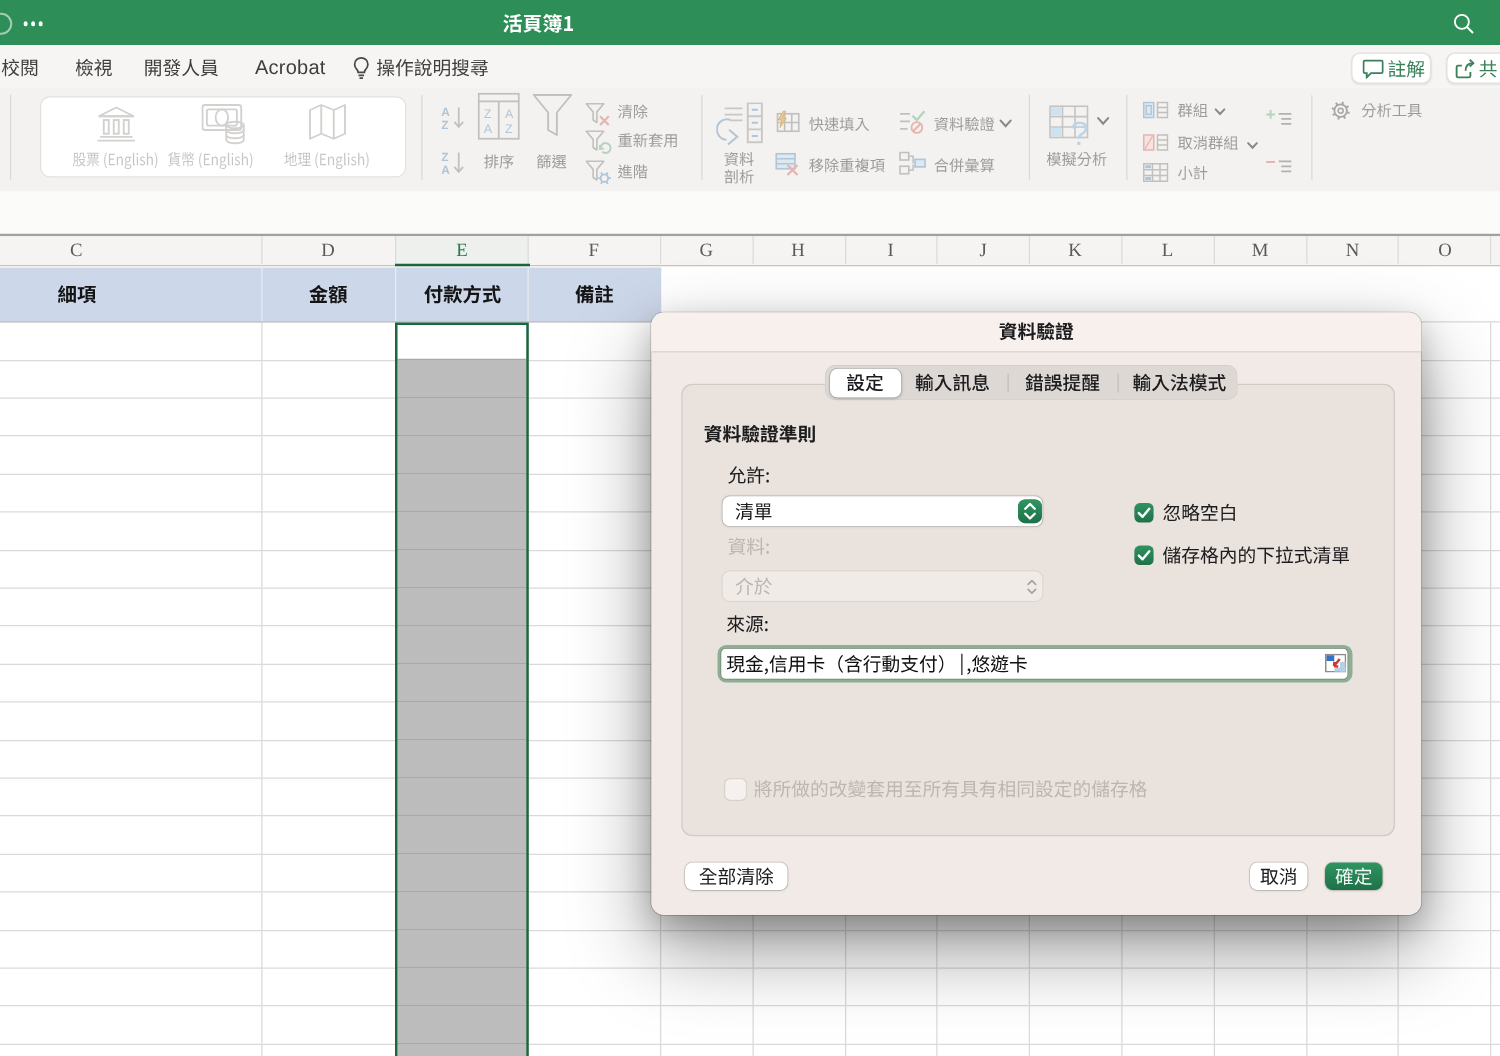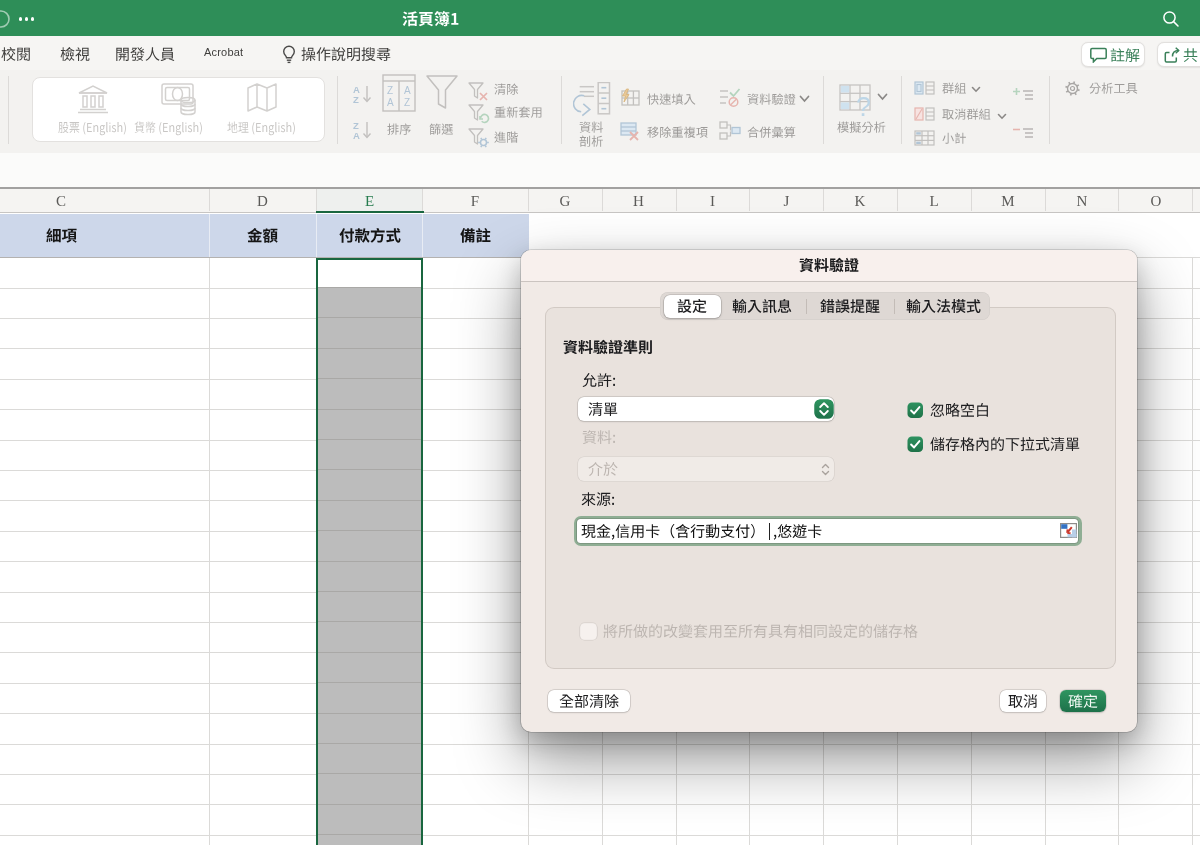--- a/index.html
+++ b/index.html
@@ -109,21 +109,21 @@
 <div class="abs" style="left:0;top:36px;width:1200px;height:34px;background:#f6f5f3"></div>
 <svg width="32" height="21.0" viewBox="0 -15.75 32 21.00" style="position:absolute;left:1.0px;top:44.05px;overflow:visible">
       <path d="M8.0 -9.0C7.5 -7.9 6.5 -6.6 5.5 -5.8C5.8 -5.7 6.1 -5.4 6.3 -5.1C7.3 -6.0 8.3 -7.3 9.0 -8.5ZM10.8 -8.4C11.8 -7.5 12.9 -6.1 13.4 -5.2L14.2 -5.9C13.7 -6.8 12.6 -8.1 11.6 -9.0ZM8.6 -12.3C9.1 -11.7 9.6 -10.9 9.8 -10.4H6.0V-9.3H14.2V-10.4H9.9L10.8 -10.8C10.6 -11.4 10.1 -12.1 9.6 -12.7ZM11.4 -6.3C11.1 -5.1 10.6 -4.0 9.9 -3.1C9.2 -4.0 8.6 -5.1 8.2 -6.3L7.2 -6.0C7.7 -4.6 8.4 -3.3 9.2 -2.2C8.2 -1.2 6.9 -0.3 5.4 0.4C5.7 0.6 6.0 1.0 6.1 1.2C7.6 0.5 8.9 -0.3 9.9 -1.4C11.0 -0.3 12.2 0.6 13.7 1.1C13.9 0.8 14.2 0.3 14.5 0.1C13.0 -0.4 11.7 -1.2 10.7 -2.3C11.5 -3.3 12.1 -4.6 12.5 -6.0ZM2.9 -12.6V-9.4H0.9V-8.4H2.7C2.3 -6.3 1.4 -3.9 0.4 -2.6C0.6 -2.4 0.9 -1.9 1.0 -1.6C1.7 -2.6 2.4 -4.3 2.9 -6.1V1.2H3.9V-6.3C4.3 -5.5 4.8 -4.5 5.0 -4.0L5.7 -4.8C5.4 -5.3 4.3 -7.3 3.9 -7.8V-8.4H5.6V-9.4H3.9V-12.6Z M20.5 -4.6H24.2V-3.2H20.5ZM22.9 -6.9C24.1 -6.2 25.4 -5.2 26.1 -4.5L26.8 -5.1C26.1 -5.7 24.7 -6.7 23.6 -7.4ZM28.2 -12.0H23.1V-7.8H27.7V-0.2C27.7 -0.0 27.6 0.0 27.4 0.0C27.3 0.0 26.8 0.0 26.2 0.0C26.3 -0.2 26.4 -0.6 26.4 -1.2C26.2 -1.2 25.8 -1.3 25.6 -1.5C25.6 -0.5 25.5 -0.4 25.2 -0.4C25.0 -0.4 24.3 -0.4 24.2 -0.4C23.9 -0.4 23.8 -0.4 23.8 -0.7V-2.5H25.2V-5.3H19.9C20.6 -5.9 21.3 -6.5 21.8 -7.1L20.9 -7.4C20.3 -6.6 19.1 -5.7 17.9 -5.2C18.1 -5.0 18.4 -4.8 18.6 -4.6C18.9 -4.8 19.3 -5.0 19.6 -5.2V-2.5H20.7C20.5 -1.3 19.8 -0.5 18.1 -0.1C18.3 0.0 18.6 0.4 18.7 0.7C20.7 0.1 21.4 -0.9 21.6 -2.5H22.9V-0.7C22.9 0.2 23.1 0.4 24.0 0.4C24.2 0.4 25.2 0.4 25.4 0.4C25.7 0.4 25.9 0.4 26.1 0.2C26.2 0.5 26.3 0.8 26.3 1.1C27.2 1.1 27.9 1.0 28.3 0.9C28.6 0.7 28.8 0.4 28.8 -0.3V-12.0ZM20.7 -9.5V-8.5H17.3V-9.5ZM20.7 -10.3H17.3V-11.2H20.7ZM27.7 -9.5V-8.5H24.2V-9.5ZM27.7 -10.3H24.2V-11.2H27.7ZM16.3 -12.0V1.2H17.3V-7.8H21.8V-12.0Z" fill="#3f3e3c"></path>
     </svg>
 <svg width="32" height="21.0" viewBox="0 -15.75 32 21.00" style="position:absolute;left:60.0px;top:44.05px;overflow:visible">
       <path d="M6.6 -6.4H8.2V-4.4H6.6ZM5.7 -7.2V-3.6H9.1V-7.2ZM10.9 -6.4H12.5V-4.4H10.9ZM10.0 -7.2V-3.6H13.5V-7.2ZM9.2 -12.7C8.3 -11.3 6.7 -9.9 5.0 -8.9V-9.7H3.6V-12.6H2.7V-9.7H0.9V-8.7H2.5C2.1 -6.7 1.3 -4.4 0.6 -3.1C0.7 -2.9 1.0 -2.4 1.1 -2.0C1.7 -3.0 2.2 -4.6 2.7 -6.3V1.2H3.6V-6.4C4.0 -5.7 4.4 -4.8 4.6 -4.3L5.1 -5.2C4.9 -5.6 4.0 -7.1 3.6 -7.7V-8.7H5.0V-8.8C5.2 -8.7 5.5 -8.3 5.6 -8.1C6.2 -8.4 6.7 -8.8 7.2 -9.2V-8.3H11.8V-9.2H7.3C8.1 -9.8 8.8 -10.4 9.4 -11.1C10.6 -10.0 12.4 -8.9 14.0 -8.2C14.1 -8.5 14.3 -9.0 14.5 -9.2C13.0 -9.8 11.1 -10.8 9.9 -11.8L10.3 -12.3ZM7.0 -3.2C6.5 -1.6 5.5 -0.3 4.1 0.5C4.3 0.7 4.7 1.1 4.9 1.2C5.7 0.6 6.5 -0.2 7.1 -1.1C7.7 -0.7 8.3 -0.2 8.7 0.1L9.3 -0.6C8.9 -1.0 8.2 -1.5 7.6 -1.9C7.7 -2.3 7.9 -2.6 8.0 -3.0ZM11.2 -3.3C10.8 -1.6 10.0 -0.3 8.8 0.5C9.0 0.6 9.4 1.0 9.6 1.2C10.3 0.6 10.9 -0.1 11.4 -0.9C12.3 -0.3 13.2 0.4 13.7 1.0L14.4 0.2C13.9 -0.4 12.8 -1.2 11.8 -1.8C12.0 -2.2 12.1 -2.6 12.2 -3.1Z M23.1 -8.6H27.5V-7.1H23.1ZM23.1 -6.2H27.5V-4.7H23.1ZM23.1 -11.0H27.5V-9.5H23.1ZM17.4 -12.0C17.9 -11.4 18.5 -10.6 18.8 -10.1L19.6 -10.7C19.4 -11.2 18.8 -12.0 18.2 -12.6ZM22.1 -11.9V-3.8H23.4C23.2 -1.7 22.7 -0.3 20.3 0.4C20.5 0.6 20.8 1.0 20.9 1.2C23.5 0.3 24.2 -1.3 24.5 -3.8H25.8V-0.3C25.8 0.8 26.0 1.1 27.0 1.1C27.2 1.1 28.1 1.1 28.3 1.1C29.1 1.1 29.4 0.6 29.5 -1.3C29.2 -1.4 28.8 -1.5 28.6 -1.7C28.5 -0.1 28.5 0.1 28.2 0.1C28.0 0.1 27.3 0.1 27.2 0.1C26.9 0.1 26.8 0.1 26.8 -0.3V-3.8H28.6V-11.9ZM15.8 -10.0V-9.0H19.8C18.8 -7.1 17.1 -5.3 15.4 -4.3C15.6 -4.1 15.8 -3.5 15.9 -3.2C16.6 -3.7 17.3 -4.3 18.0 -5.0V1.2H19.1V-5.3C19.7 -4.6 20.3 -3.8 20.7 -3.4L21.4 -4.3C21.0 -4.7 19.9 -5.9 19.3 -6.4C20.1 -7.4 20.7 -8.5 21.2 -9.6L20.6 -10.1L20.4 -10.0Z" fill="#3f3e3c"></path>
     </svg>
 <svg width="62" height="21.0" viewBox="0 -15.75 62 21.00" style="position:absolute;left:115.0px;top:44.05px;overflow:visible">
       <path d="M8.5 -5.0V-3.4H6.4V-5.0ZM3.5 -3.4V-2.4H5.4C5.3 -1.6 4.8 -0.3 3.6 0.4C3.8 0.6 4.2 0.9 4.3 1.1C5.8 0.2 6.3 -1.4 6.4 -2.4H8.5V0.9H9.5V-2.4H11.5V-3.4H9.5V-5.0H11.2V-6.0H3.8V-5.0H5.4V-3.4ZM5.7 -9.1V-7.8H2.4V-9.1ZM5.7 -9.9H2.4V-11.1H5.7ZM12.6 -9.1V-7.8H9.2V-9.1ZM12.6 -9.9H9.2V-11.1H12.6ZM13.2 -12.0H8.1V-6.9H12.6V-0.3C12.6 -0.0 12.6 0.0 12.3 0.1C12.1 0.1 11.3 0.1 10.5 0.0C10.6 0.3 10.8 0.9 10.8 1.2C12.0 1.2 12.7 1.2 13.2 1.0C13.6 0.8 13.7 0.4 13.7 -0.3V-12.0ZM1.3 -12.0V1.2H2.4V-6.9H6.8V-12.0Z M22.7 -8.1V-6.9C22.7 -6.2 22.5 -5.4 21.3 -4.7C21.5 -4.6 21.8 -4.2 22.0 -4.0C23.3 -4.8 23.6 -5.9 23.6 -6.9V-7.2H25.7V-5.7C25.7 -4.8 25.9 -4.5 26.8 -4.5C27.0 -4.5 27.8 -4.5 28.0 -4.5C28.3 -4.5 28.6 -4.5 28.8 -4.5C28.8 -4.8 28.7 -5.1 28.7 -5.3C28.5 -5.3 28.2 -5.3 28.0 -5.3C27.8 -5.3 27.1 -5.3 26.9 -5.3C26.7 -5.3 26.6 -5.4 26.6 -5.7V-7.7C27.3 -7.3 28.0 -7.0 28.8 -6.8C28.9 -7.1 29.2 -7.5 29.5 -7.7C28.5 -7.9 27.7 -8.3 26.9 -8.7C27.6 -9.2 28.4 -9.8 29.0 -10.4L28.2 -11.0C27.7 -10.5 26.8 -9.7 26.1 -9.2C25.8 -9.5 25.4 -9.8 25.0 -10.2C25.7 -10.6 26.6 -11.3 27.2 -11.9L26.4 -12.5C25.9 -12.0 25.1 -11.3 24.5 -10.8C24.0 -11.3 23.6 -11.9 23.3 -12.6L22.4 -12.3C23.2 -10.6 24.4 -9.1 26.0 -8.1ZM22.0 -2.2C22.7 -1.8 23.5 -1.3 24.3 -0.8C23.4 -0.2 22.4 0.1 21.3 0.4C21.4 0.6 21.7 1.0 21.8 1.2C23.0 0.9 24.2 0.4 25.2 -0.2C26.1 0.3 26.9 0.8 27.4 1.2L28.0 0.5C27.5 0.1 26.8 -0.3 26.0 -0.8C26.8 -1.5 27.5 -2.4 27.9 -3.5L27.3 -3.8L27.1 -3.8H22.0V-2.9H26.6C26.2 -2.3 25.7 -1.8 25.1 -1.3C24.2 -1.8 23.3 -2.4 22.5 -2.8ZM16.7 -10.2C17.2 -9.8 17.9 -9.3 18.4 -8.9C17.4 -8.2 16.4 -7.8 15.4 -7.5C15.6 -7.3 15.9 -6.9 16.0 -6.6C16.6 -6.8 17.2 -7.0 17.7 -7.3V-7.2H20.2V-5.6H17.2C17.1 -4.5 16.9 -3.1 16.7 -2.2H20.2C20.0 -0.8 19.9 -0.2 19.6 0.0C19.5 0.1 19.4 0.1 19.1 0.1C18.8 0.1 18.0 0.1 17.1 0.0C17.3 0.3 17.5 0.7 17.5 1.0C18.3 1.1 19.1 1.1 19.5 1.0C19.9 1.0 20.2 0.9 20.5 0.7C20.9 0.3 21.0 -0.6 21.2 -2.7C21.2 -2.8 21.3 -3.1 21.3 -3.1H17.8L18.0 -4.7H21.2V-8.1H18.9C20.2 -9.0 21.4 -10.2 22.1 -11.7L21.3 -12.0L21.2 -12.0H17.1V-11.0H20.6C20.2 -10.5 19.7 -9.9 19.1 -9.5C18.7 -9.9 18.0 -10.4 17.3 -10.8Z M36.9 -12.6C36.8 -10.2 36.9 -2.9 30.6 0.3C31.0 0.5 31.4 0.9 31.6 1.1C35.2 -0.8 36.8 -4.2 37.5 -7.2C38.3 -4.4 39.9 -0.7 43.6 1.1C43.8 0.8 44.2 0.4 44.5 0.1C39.2 -2.2 38.2 -8.5 38.0 -10.3C38.1 -11.2 38.1 -12.0 38.1 -12.6Z M49.0 -11.1H56.1V-9.6H49.0ZM47.9 -12.0V-8.6H57.3V-12.0ZM48.3 -5.1H56.7V-4.0H48.3ZM48.3 -3.2H56.7V-2.1H48.3ZM48.3 -6.9H56.7V-5.9H48.3ZM53.7 -0.5C55.3 -0.1 57.3 0.7 58.5 1.2L59.4 0.4C58.3 -0.1 56.2 -0.8 54.7 -1.3ZM47.2 -7.8V-1.3H50.0C49.0 -0.7 47.1 0.0 45.6 0.4C45.8 0.6 46.2 1.0 46.4 1.2C48.0 0.8 49.9 0.1 51.1 -0.6L50.1 -1.3H57.9V-7.8Z" fill="#3f3e3c"></path>
     </svg>
-<div class="abs" style="left:204px;top:45.5px;font-size:11px;color:#3f3e3c;letter-spacing:0.2px">Acrobat</div>
+<div class="abs" style="left:204px;top:45.5px;font-size:16px;color:#3f3e3c;letter-spacing:0.2px">Acrobat</div>
 <svg width="18" height="20" viewBox="0 0 18 20" style="position:absolute;left:280px;top:44px">
       <path d="M9 2.2 a5.3 5.3 0 0 1 5.3 5.3 c0 2.1-1.2 3.3-2 4.4-.5.7-.8 1.2-.8 1.9 h-5 c0-.7-.3-1.2-.8-1.9-.8-1.1-2-2.3-2-4.4 A5.3 5.3 0 0 1 9 2.2 Z" fill="none" stroke="#4a4948" stroke-width="1.4"></path>
       <line x1="6.8" y1="16.2" x2="11.2" y2="16.2" stroke="#4a4948" stroke-width="1.4"></line>
       <line x1="7.6" y1="18.4" x2="10.4" y2="18.4" stroke="#4a4948" stroke-width="1.4"></line>
     </svg>
 <svg width="92" height="21.0" viewBox="0 -15.75 92 21.00" style="position:absolute;left:301.0px;top:44.05px;overflow:visible">
       <path d="M7.9 -11.1H11.4V-9.6H7.9ZM6.9 -12.0V-8.7H12.4V-12.0ZM6.3 -7.2H8.3V-5.5H6.3ZM10.9 -7.2H13.0V-5.5H10.9ZM7.3 -2.3C6.6 -1.4 5.6 -0.5 4.6 0.1C4.8 0.3 5.2 0.7 5.4 0.9C6.3 0.1 7.5 -1.0 8.3 -1.9ZM10.9 -1.7C11.9 -1.0 13.1 0.1 13.7 0.8L14.4 0.1C13.8 -0.6 12.6 -1.6 11.6 -2.3ZM2.4 -12.6V-9.6H0.7V-8.5H2.4V-5.2C1.7 -5.0 1.1 -4.8 0.6 -4.6L0.8 -3.5L2.4 -4.1V-0.1C2.4 0.1 2.3 0.1 2.2 0.1C2.0 0.1 1.6 0.1 1.1 0.1C1.2 0.4 1.4 0.9 1.4 1.1C2.2 1.1 2.7 1.1 3.0 0.9C3.3 0.7 3.4 0.4 3.4 -0.1V-4.5L4.9 -5.1L4.8 -6.1L3.4 -5.6V-8.5H4.8V-9.6H3.4V-12.6ZM9.1 -4.6V-3.5H5.1V-2.6H9.1V1.2H10.2V-2.6H14.3V-3.5H10.2V-4.6H13.9V-8.0H10.0V-4.6H9.2V-8.0H5.4V-4.6Z M22.9 -12.4C22.1 -10.2 20.9 -8.0 19.6 -6.6C19.8 -6.5 20.3 -6.1 20.4 -5.9C21.2 -6.7 21.9 -7.8 22.6 -9.0H23.6V1.2H24.8V-2.5H29.3V-3.5H24.8V-5.8H29.1V-6.8H24.8V-9.0H29.4V-10.1H23.1C23.4 -10.8 23.7 -11.4 24.0 -12.1ZM19.3 -12.5C18.4 -10.3 17.0 -8.0 15.5 -6.6C15.8 -6.3 16.1 -5.7 16.2 -5.4C16.7 -6.0 17.2 -6.6 17.7 -7.2V1.2H18.8V-9.0C19.4 -10.0 19.9 -11.1 20.4 -12.2Z M31.2 -8.1V-7.2H35.3V-8.1ZM31.2 -6.1V-5.2H35.3V-6.1ZM30.6 -10.0V-9.1H35.9V-10.0ZM32.2 -12.2C32.6 -11.6 33.0 -10.7 33.1 -10.2L34.1 -10.6C34.0 -11.1 33.5 -11.9 33.2 -12.5ZM38.2 -7.5H41.8V-5.1H38.2ZM40.4 -12.0C41.6 -10.7 43.0 -9.0 43.5 -7.8L44.4 -8.4C43.8 -9.6 42.4 -11.3 41.2 -12.5ZM31.2 -4.1V1.0H32.2V0.3H35.4V-4.1ZM32.2 -3.1H34.5V-0.7H32.2ZM38.3 -12.4C37.7 -10.9 36.6 -9.5 35.5 -8.5C35.7 -8.3 36.2 -7.9 36.3 -7.7C36.6 -8.0 36.8 -8.2 37.1 -8.5V-4.1H38.4C38.2 -2.1 37.7 -0.5 35.7 0.4C35.9 0.6 36.2 1.0 36.4 1.2C38.6 0.2 39.2 -1.7 39.5 -4.1H40.7V-0.5C40.7 0.6 40.9 1.0 42.0 1.0C42.2 1.0 43.0 1.0 43.2 1.0C44.1 1.0 44.3 0.5 44.4 -1.4C44.1 -1.5 43.7 -1.6 43.5 -1.8C43.4 -0.3 43.4 -0.1 43.0 -0.1C42.9 -0.1 42.3 -0.1 42.1 -0.1C41.8 -0.1 41.8 -0.1 41.8 -0.5V-4.1H42.9V-8.5H37.1C38.0 -9.5 38.8 -10.8 39.3 -12.1Z M50.1 -6.8V-3.8H47.3V-6.8ZM50.1 -7.8H47.3V-10.7H50.1ZM46.2 -11.7V-1.3H47.3V-2.7H51.1V-11.7ZM57.8 -10.9V-8.3H53.6V-10.9ZM52.5 -12.0V-6.6C52.5 -4.3 52.3 -1.4 49.7 0.5C50.0 0.7 50.4 1.1 50.5 1.3C52.3 -0.0 53.0 -1.8 53.4 -3.6H57.8V-0.3C57.8 -0.0 57.7 0.1 57.4 0.1C57.2 0.1 56.2 0.1 55.3 0.1C55.4 0.4 55.6 0.9 55.7 1.2C57.0 1.2 57.8 1.1 58.3 1.0C58.8 0.8 58.9 0.4 58.9 -0.3V-12.0ZM57.8 -7.3V-4.6H53.5C53.6 -5.3 53.6 -6.0 53.6 -6.6V-7.3Z M65.0 -4.5V-3.6H66.5L66.1 -3.4C66.7 -2.4 67.5 -1.6 68.5 -1.0C67.2 -0.4 65.7 0.0 64.2 0.2C64.4 0.5 64.6 0.9 64.7 1.2C66.4 0.9 68.1 0.4 69.5 -0.3C70.7 0.4 72.2 0.9 73.8 1.2C73.9 0.9 74.2 0.4 74.5 0.2C73.0 -0.0 71.7 -0.4 70.5 -1.0C71.7 -1.8 72.7 -2.9 73.3 -4.2L72.6 -4.6L72.4 -4.5H69.8V-12.6H68.8V-4.5ZM71.8 -3.6C71.2 -2.7 70.4 -2.1 69.5 -1.5C68.5 -2.1 67.8 -2.8 67.2 -3.6ZM70.4 -11.5V-10.5H72.6V-9.1H70.5V-8.1H72.6V-6.6H70.4V-5.6H73.5V-11.5ZM67.6 -12.2C67.0 -11.8 65.9 -11.4 65.2 -11.1V-5.7H68.2V-6.6H66.2V-8.1H68.1V-9.1H66.2V-10.6C66.9 -10.8 67.6 -11.1 68.3 -11.4ZM62.4 -12.6V-9.6H60.7V-8.5H62.4V-5.3L60.6 -4.6L60.9 -3.6L62.4 -4.1V-0.2C62.4 -0.0 62.3 0.0 62.2 0.0C62.0 0.0 61.4 0.0 60.8 0.0C61.0 0.3 61.1 0.8 61.2 1.1C62.0 1.1 62.6 1.0 63.0 0.9C63.3 0.7 63.5 0.4 63.5 -0.2V-4.5L64.9 -5.1L64.7 -6.1L63.5 -5.7V-8.5H64.7V-9.6H63.5V-12.6Z M83.9 -6.0H87.3V-4.5H83.9ZM75.9 -10.1V-9.3H86.1V-8.4H77.7V-7.6H87.3V-9.3H89.2V-10.2H87.3V-11.8H77.8V-11.1H86.1V-10.1ZM78.2 -1.3C79.1 -0.8 80.1 -0.0 80.5 0.6L81.3 -0.2C80.9 -0.7 80.0 -1.4 79.1 -1.9H85.1V0.0C85.1 0.2 85.0 0.3 84.8 0.3C84.5 0.3 83.6 0.3 82.6 0.3C82.8 0.6 82.9 0.9 83.0 1.2C84.3 1.2 85.1 1.2 85.6 1.1C86.1 0.9 86.2 0.6 86.2 0.0V-1.9H89.3V-2.8H86.2V-3.8H88.4V-6.8H82.8V-3.8H85.1V-2.8H75.7V-1.9H78.8ZM76.0 -4.3 76.1 -3.4C77.7 -3.6 79.9 -3.7 82.1 -3.9V-4.8L79.5 -4.6V-6.0H81.8V-6.8H76.3V-6.0H78.5V-4.5Z" fill="#3f3e3c"></path>
     </svg>
 <div class="abs" style="left:1081px;top:42px;width:63.5px;height:25px;background:#fff;border:1px solid #e2e0de;border-radius:7px;box-shadow:0 0.5px 1.5px rgba(0,0,0,0.08)"></div>
 <svg width="17" height="16" viewBox="0 0 17 16" style="position:absolute;left:1089.5px;top:47px">

